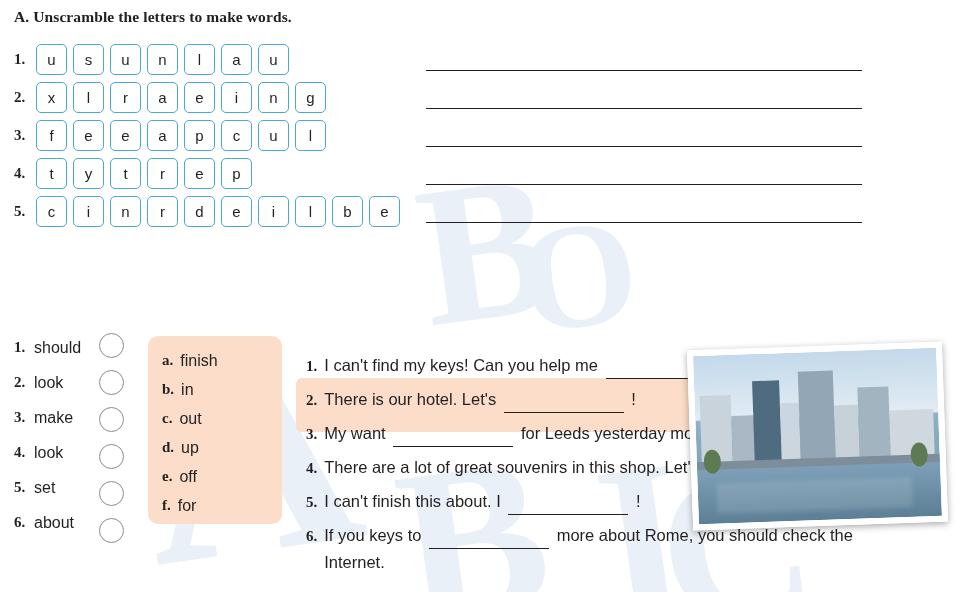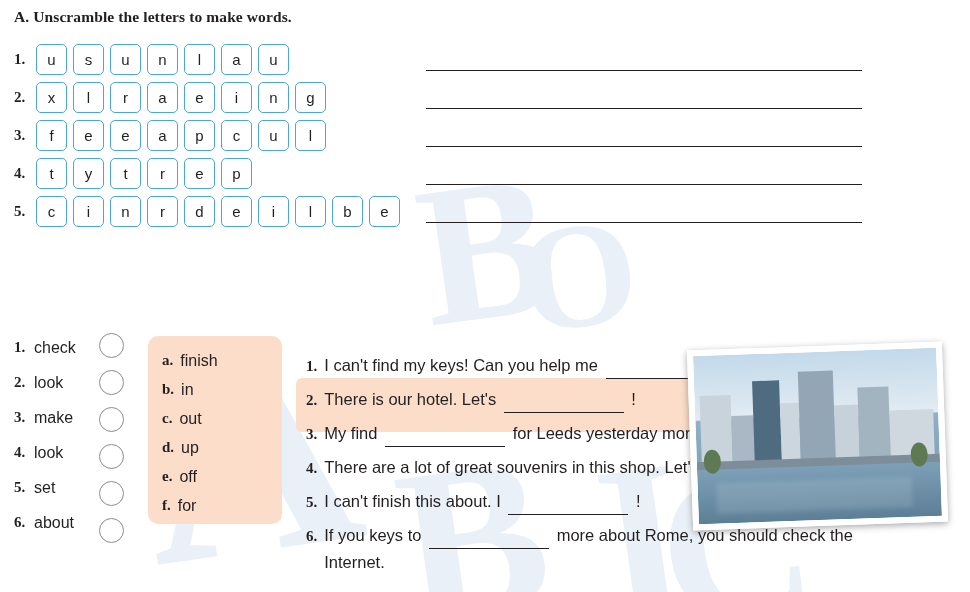--- a/index.html
+++ b/index.html
@@ -356,21 +356,21 @@
   <div class="answer-line al1"></div>
   <div class="answer-line al2"></div>
   <div class="answer-line al3"></div>
   <div class="answer-line al4"></div>
   <div class="answer-line al5"></div>
 
 
   <div class="match-list">
     <div class="match-item">
       <span class="match-num">1.</span>
-      <span class="match-word">check</span>
+      <span class="match-word">should</span>
     </div>
     <div class="match-item">
       <span class="match-num">2.</span>
       <span class="match-word">look</span>
     </div>
     <div class="match-item">
       <span class="match-num">3.</span>
       <span class="match-word">make</span>
     </div>
     <div class="match-item">
@@ -441,21 +441,21 @@
       <span class="s-text">
         <span>There is our hotel. Let's</span>
         <span class="blank"></span>
         <span>!</span>
       </span>
     </div>
 
     <div class="sentence">
       <span class="s-num">3.</span>
       <span class="s-text">
-        <span>My find</span>
+        <span>My want</span>
         <span class="blank"></span>
         <span>for Leeds yesterday morning.</span>
       </span>
     </div>
 
     <div class="sentence">
       <span class="s-num">4.</span>
       <span class="s-text">
         <span>There are a lot of great souvenirs in this shop. Let's</span>
         <span class="blank"></span>

